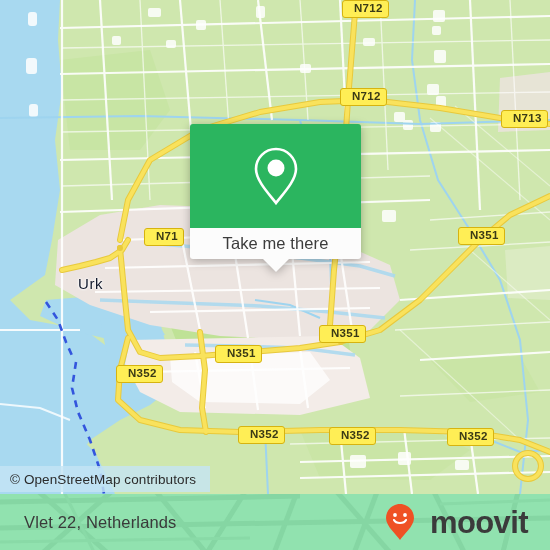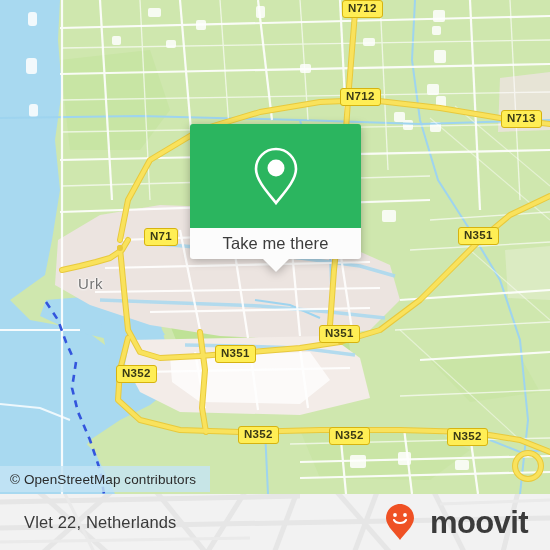--- a/index.html
+++ b/index.html
@@ -91,21 +91,21 @@
     border-top: 13px solid #fcfcfc;
   }
 
   
   #footer {
     position: absolute;
     left: 0;
     top: 494px;
     width: 550px;
     height: 56px;
-    background: #e5e5e5;
+    background: #22c55e;
     overflow: hidden;
     z-index: 50;
   }
   #footer-watermark {
     position: absolute;
     left: 0; top: 0;
     opacity: 0.5;
   }
   #footer-inner {
     position: absolute;
@@ -139,28 +139,28 @@
   
   .shield {
     position: absolute;
     background: #ffee55;
     border: 1.6px solid #d6b310;
     border-radius: 3px;
     color: #3a3a16;
     font-size: 11.5px;
     font-weight: bold;
     letter-spacing: 0.3px;
-    padding: 1px 5px 2px 5px;
+    padding: 1px 5px 2px 11px;
     line-height: 1.15;
     white-space: nowrap;
     z-index: 20;
   }
   .place-label {
     position: absolute;
-    color: #737373;
+    color: #0f172a;
     font-size: 15px;
     letter-spacing: 0.6px;
     white-space: nowrap;
     z-index: 20;
     text-shadow: 0 0 3px #fff, 0 0 3px #fff, 0 0 2px #fff;
   }
 </style>
 </head>
 <body>
 

